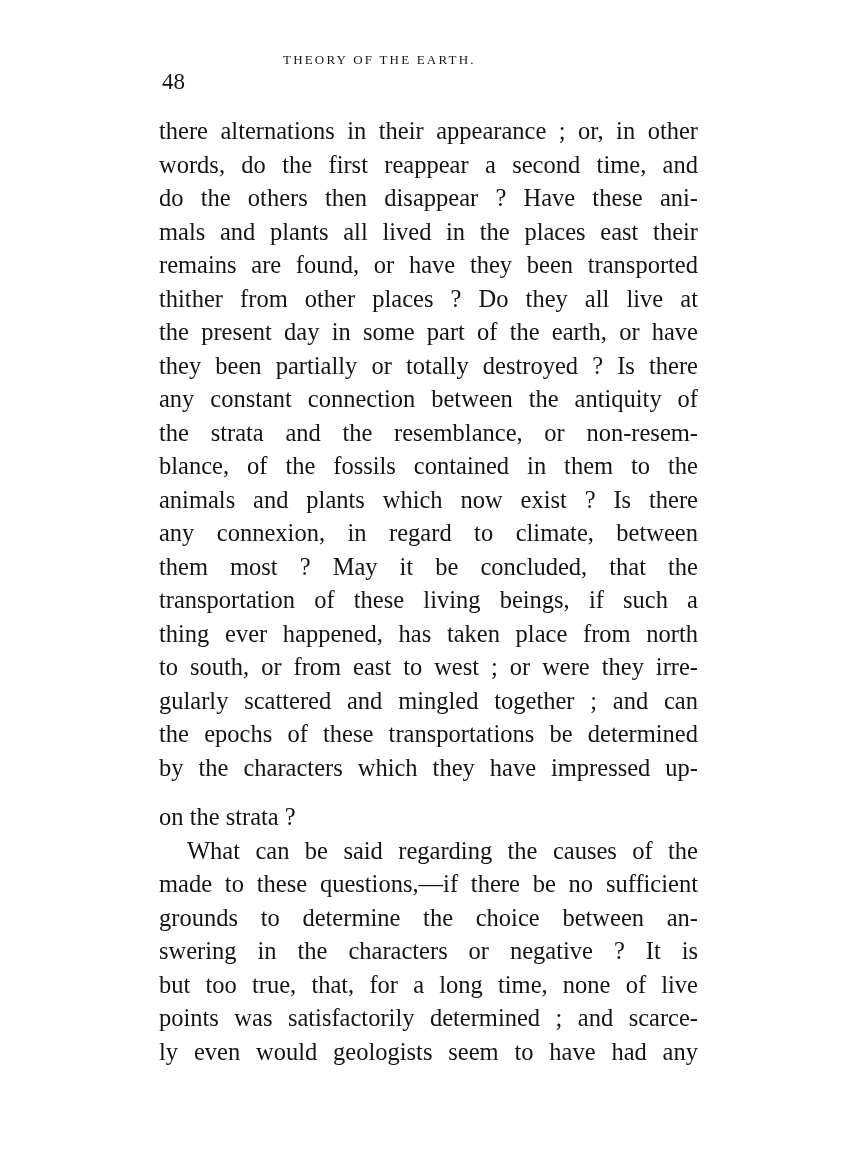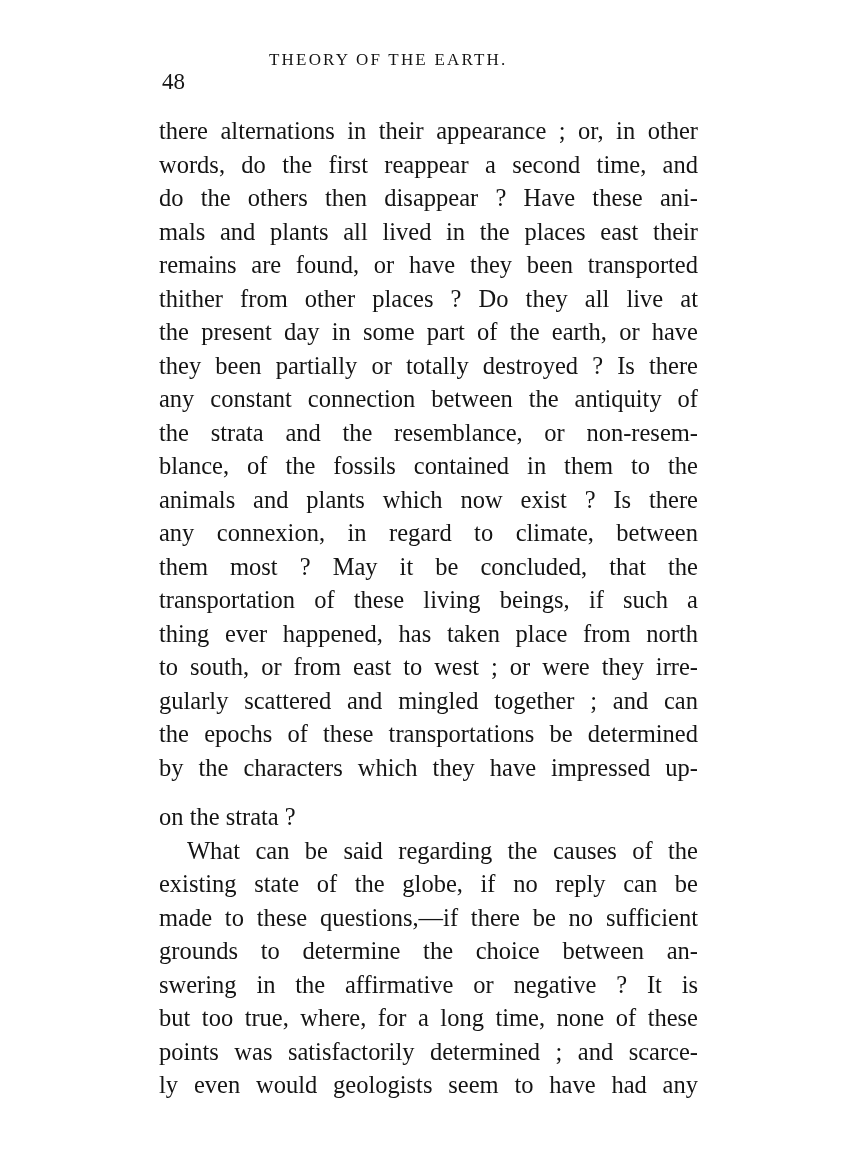--- a/index.html
+++ b/index.html
@@ -31,23 +31,23 @@
     .page-number {
       position: absolute;
       left: 2px;
       top: 0;
       font-size: 23px;
       line-height: 30px;
       margin-top: 23px;
     }
     .running-title {
       position: absolute;
-      left: 109px;
+      left: 123px;
       top: 2px;
-      font-size: 17px;
+      font-size: 13px;
       letter-spacing: 2.2px;
       line-height: 28px;
     }
     .body-text {
       position: absolute;
       left: 159px;
       top: 114px;
       width: 539px;
     }
     .line {
@@ -95,22 +95,21 @@
       <span class="line">transportation of these living beings, if such a</span>
       <span class="line">thing ever happened, has taken place from north</span>
       <span class="line">to south, or from east to west ; or were they irre-</span>
       <span class="line">gularly scattered and mingled together ;  and can</span>
       <span class="line">the epochs of these transportations be determined</span>
       <span class="line">by the characters which they have impressed up-</span>
       <span class="line last">on the strata ?</span>
     </div>
     <div>
       <span class="line indent">What can be said regarding the causes of the</span>
-      <span class="line">existing state of the globe, if no reply can be</span>
       <span class="line">made to these questions,—if there be no sufficient</span>
       <span class="line">grounds to determine the choice between an-</span>
-      <span class="line">swering in the affirmative or negative ? It is</span>
-      <span class="line">but too true, where, for a long time, none of these</span>
+      <span class="line">swering in the characters or negative ? It is</span>
+      <span class="line">but too true, that, for a long time, none of live</span>
       <span class="line">points was satisfactorily determined ;  and scarce-</span>
       <span class="line">ly even would geologists seem to have had any</span>
     </div>
   </div>
 </div>
 
 </body></html>

